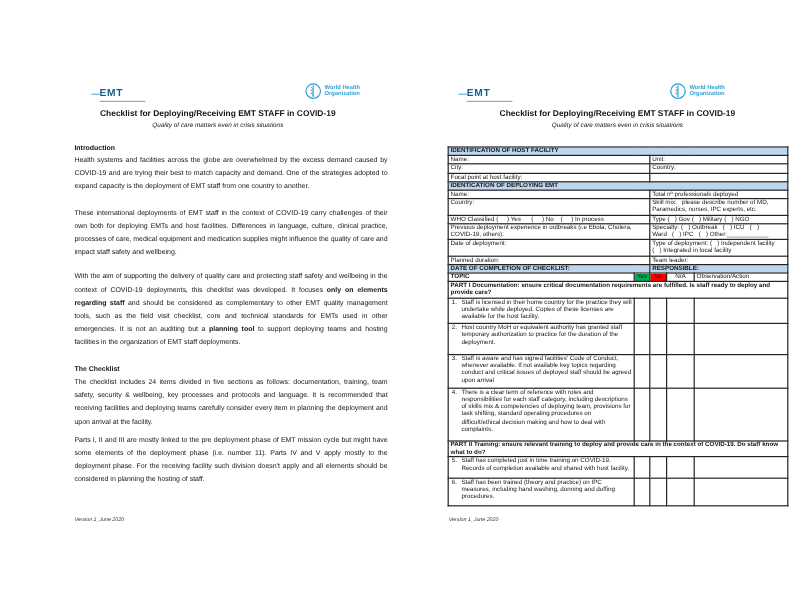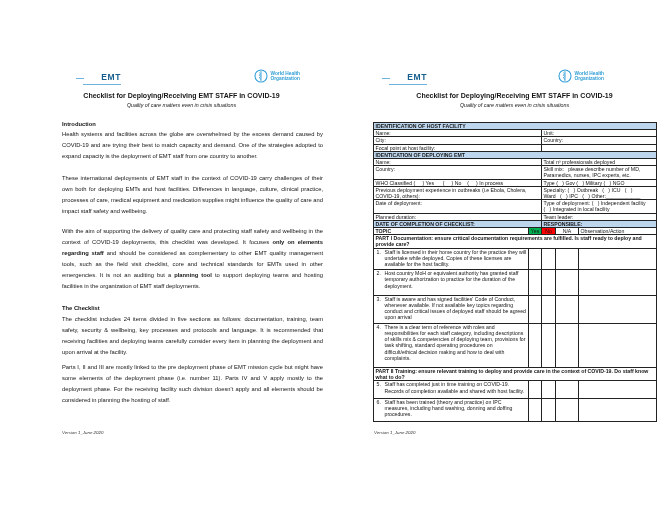--- a/index.html
+++ b/index.html
@@ -9,21 +9,21 @@
     background:#ffffff; color:#151515;
     font-family:"Liberation Sans", sans-serif;
   }
   .page { position:absolute; top:66px; height:430px; }
   #page-left  { left:30px;  width:303px; }
   #page-right { left:372px; width:285px; }
 
   
   .emt-logo {
     position:absolute; top:6px; width:38px; height:13px;
-    text-align:right; font-weight:bold; font-size:8.5px; line-height:10px;
+    text-align:left; font-weight:bold; font-size:8.5px; line-height:10px;
     letter-spacing:0.6px; color:var(--emt_blue);
     border-bottom:1.5px solid var(--emt_light);
   }
   .emt-logo::before {
     content:""; position:absolute; left:-7px; bottom:5px; width:8px; height:1.3px;
     background:var(--emt_light);
   }
   #page-left  .emt-logo { left:53px; }
   #page-right .emt-logo { left:17px; }
 

